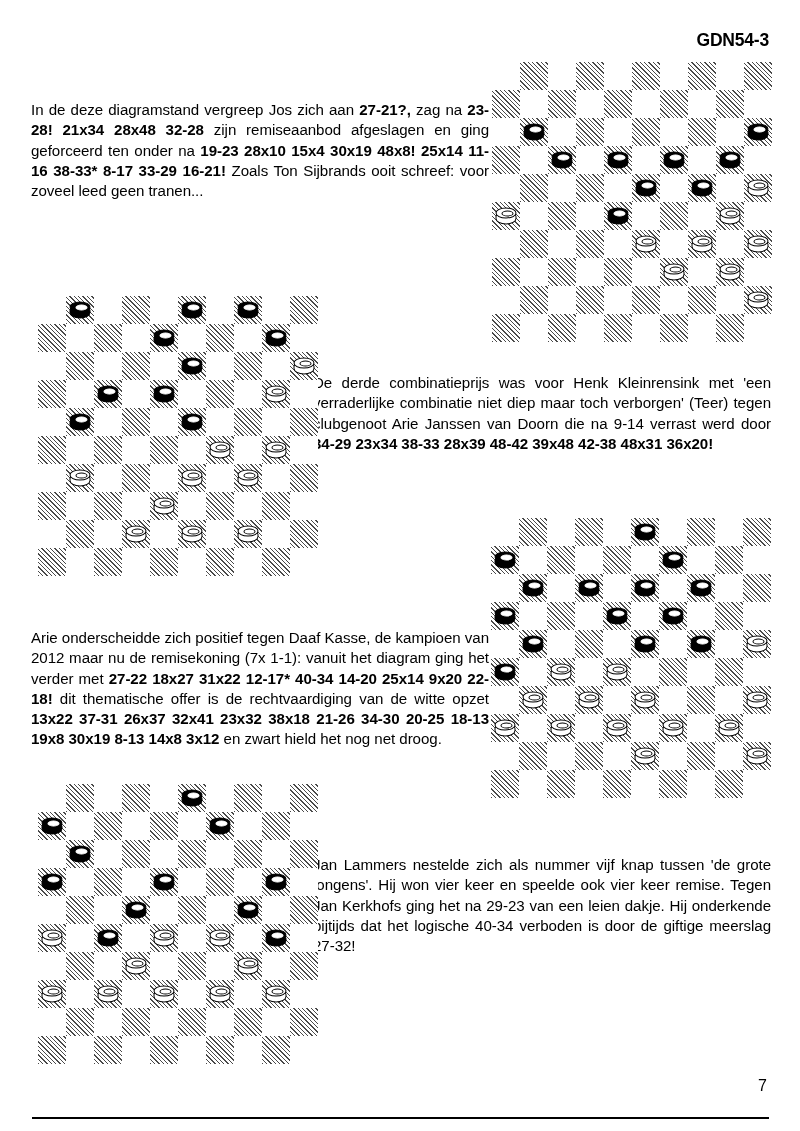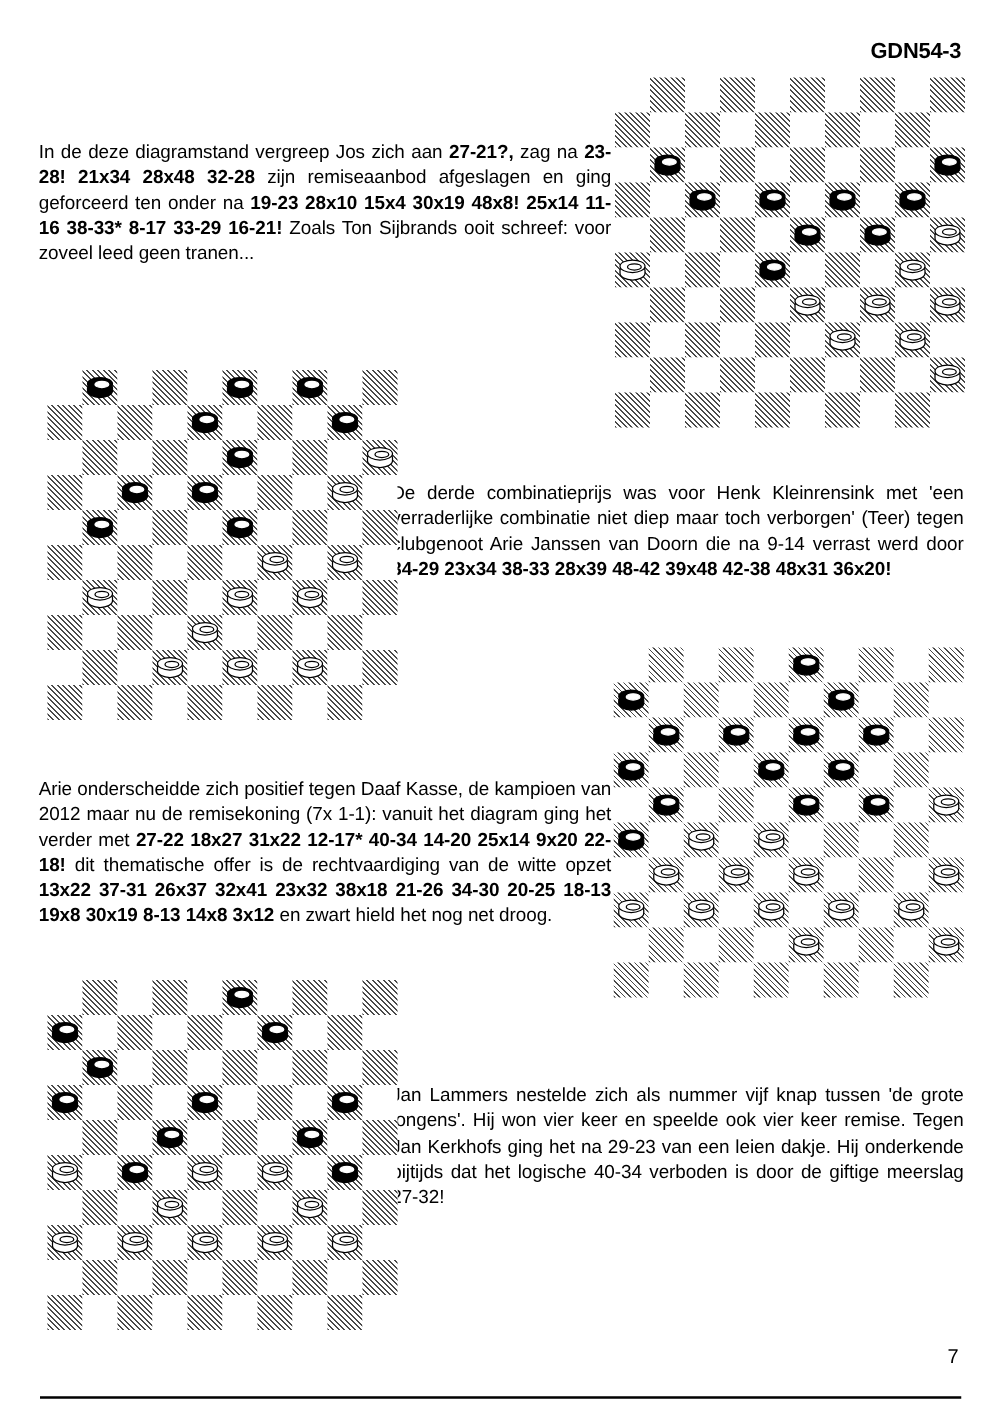--- a/index.html
+++ b/index.html
@@ -54,27 +54,26 @@
 
   
   .para {
     position: absolute;
     text-align: justify;
     font-size: 15.1px;
     line-height: 20.3px;
     letter-spacing: -0.05px;
     word-spacing: 0px;
     hyphens: none;
-    margin-top: 12px;
   }
   .para b { font-weight: bold; }
 
   #para-1 { left: 31px;  top: 100px; width: 458px; }
   #para-2 { left: 313px; top: 373px; width: 458px; }
-  #para-3 { left: 31px;  top: 610px; width: 458px; }
+  #para-3 { left: 31px;  top: 628px; width: 458px; }
   #para-4 { left: 313px; top: 855px; width: 458px; }
 
   
   .board {
     position: absolute;
     width: 280px;
     height: 280px;
     display: grid;
     grid-template-columns: repeat(10, 28px);
     grid-template-rows: repeat(10, 28px);

